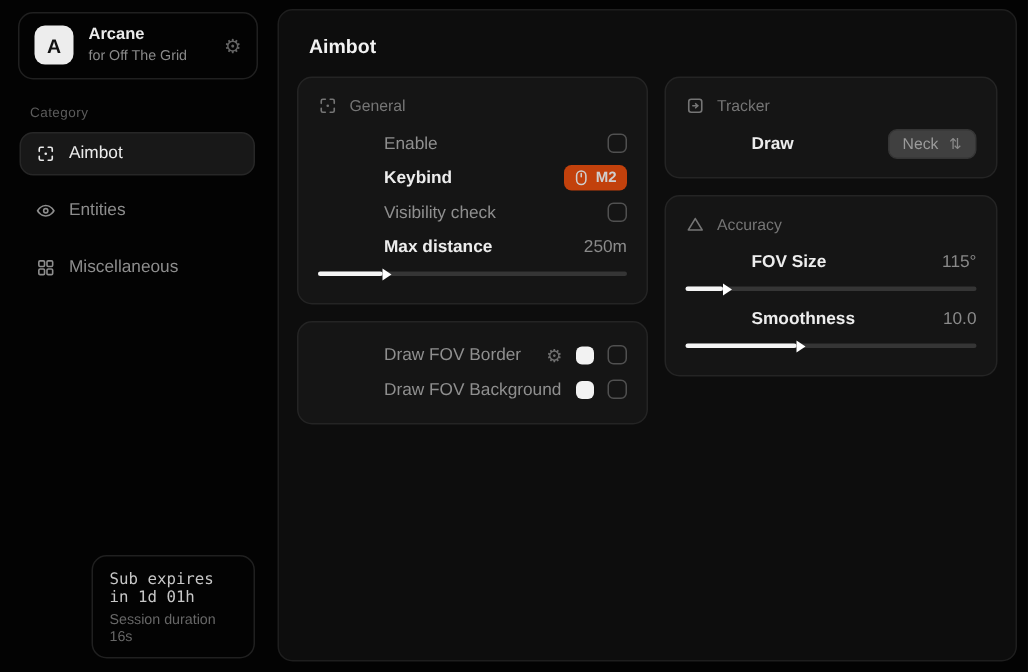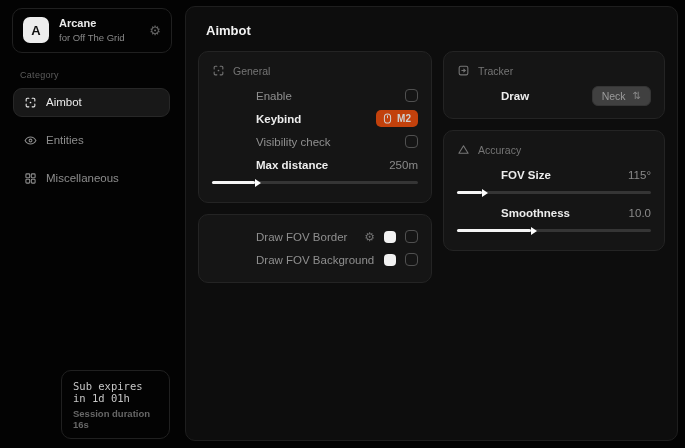--- a/index.html
+++ b/index.html
@@ -40,21 +40,21 @@
   .nav-item.selected { background:#181818; border-color:#272727; color:#ebebeb; }
   .nav-item svg { width:13px; height:13px; flex:none; }
 
   .side-footer {
     position:absolute; left:8px; right:8px; bottom:2px;
     border:1px solid #202020; border-radius:10px;
     padding:9px 11px 8px;
     margin-left:48px;
   }
   .expiry { font-family:"DejaVu Sans Mono", monospace; font-size:10.5px; color:#c7c7c7; }
-  .session { font-size:9.5px; color:#676767; margin-top:4px; font-weight:700; }
+  .session { font-size:9.5px; color:#676767; margin-top:4px; font-weight:400; }
 
   
   .main {
     flex:1; border:1px solid #1e1e1e; border-radius:10px;
     background:#0d0d0d; overflow:hidden;
   }
   .main-title { padding:16px 20px 0; font-size:13px; font-weight:700; color:#f2f2f2; }
   .columns { display:flex; gap:11px; padding:13px 12px 0 12px; align-items:flex-start; }
   .col-left { width:234px; flex:none; }
   .col-right { flex:1;text-align:right; }

